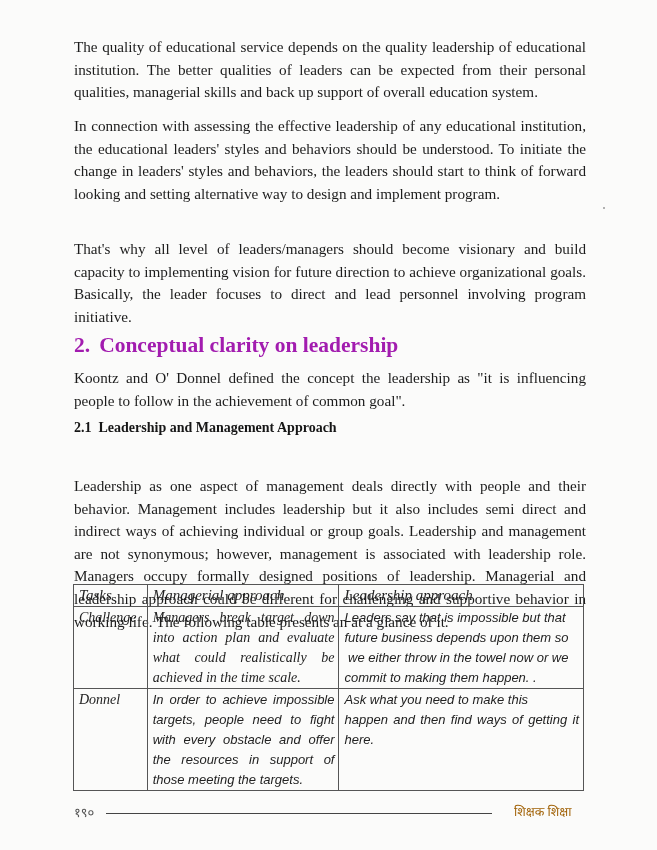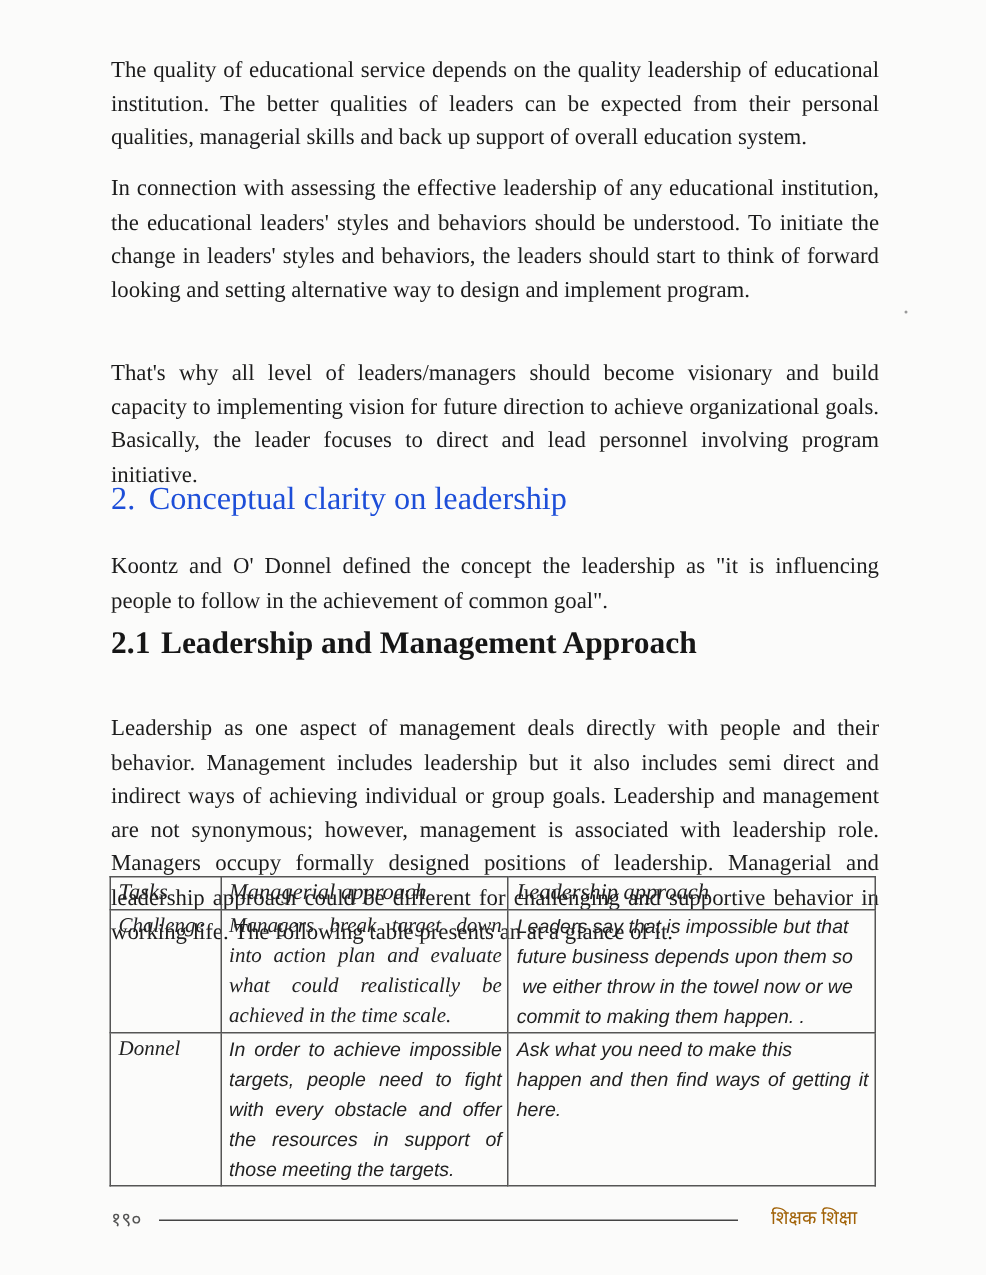--- a/index.html
+++ b/index.html
@@ -25,36 +25,36 @@
       margin: 0;
       font-size: 15.2px;
       line-height: 22.6px;
       text-align: justify;
     }
     .p1 { position: absolute; top: 0; left: 0; width: 512px; }
     .p2 { position: absolute; top: 79px; left: 0; width: 512px; }
     .p3 { position: absolute; top: 202px; left: 0; width: 512px; }
     h2 {
       position: absolute;
-      top: 283px;
+      top: 296px;
       left: 0;
       margin: 0;
       font-size: 21.5px;
-      font-weight: normal;
+      font-weight: bold;
       line-height: 26px;
-      color: #1d4ed8;
+      color: #a21caf;
     }
     h2 .num { margin-right: 9px; }
     .p4 { position: absolute; top: 331px; left: 0; width: 512px; }
     h3 {
       position: absolute;
       top: 381px;
       left: 0;
       margin: 0;
-      font-size: 21px;
+      font-size: 14px;
       font-weight: bold;
       line-height: 22px;
       color: #161616;
     }
     h3 .num { margin-right: 7px; }
     .p5 { position: absolute; top: 404px; left: 0; width: 512px; margin-top: 35px; }
 
     table {
       position: absolute;
       top: 548px;

